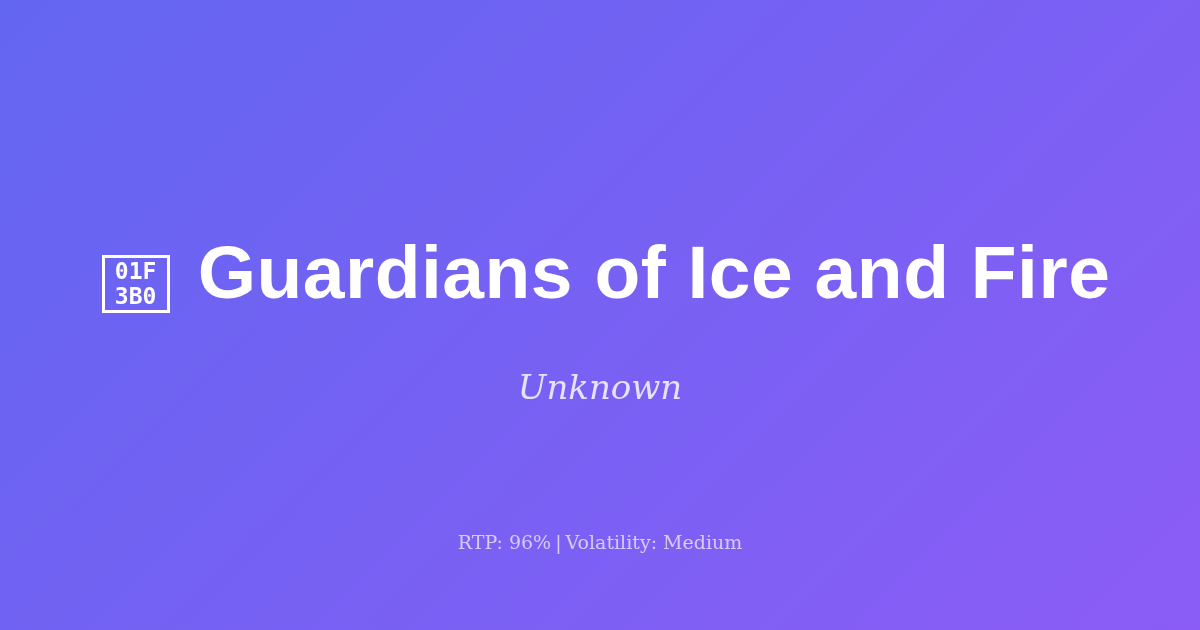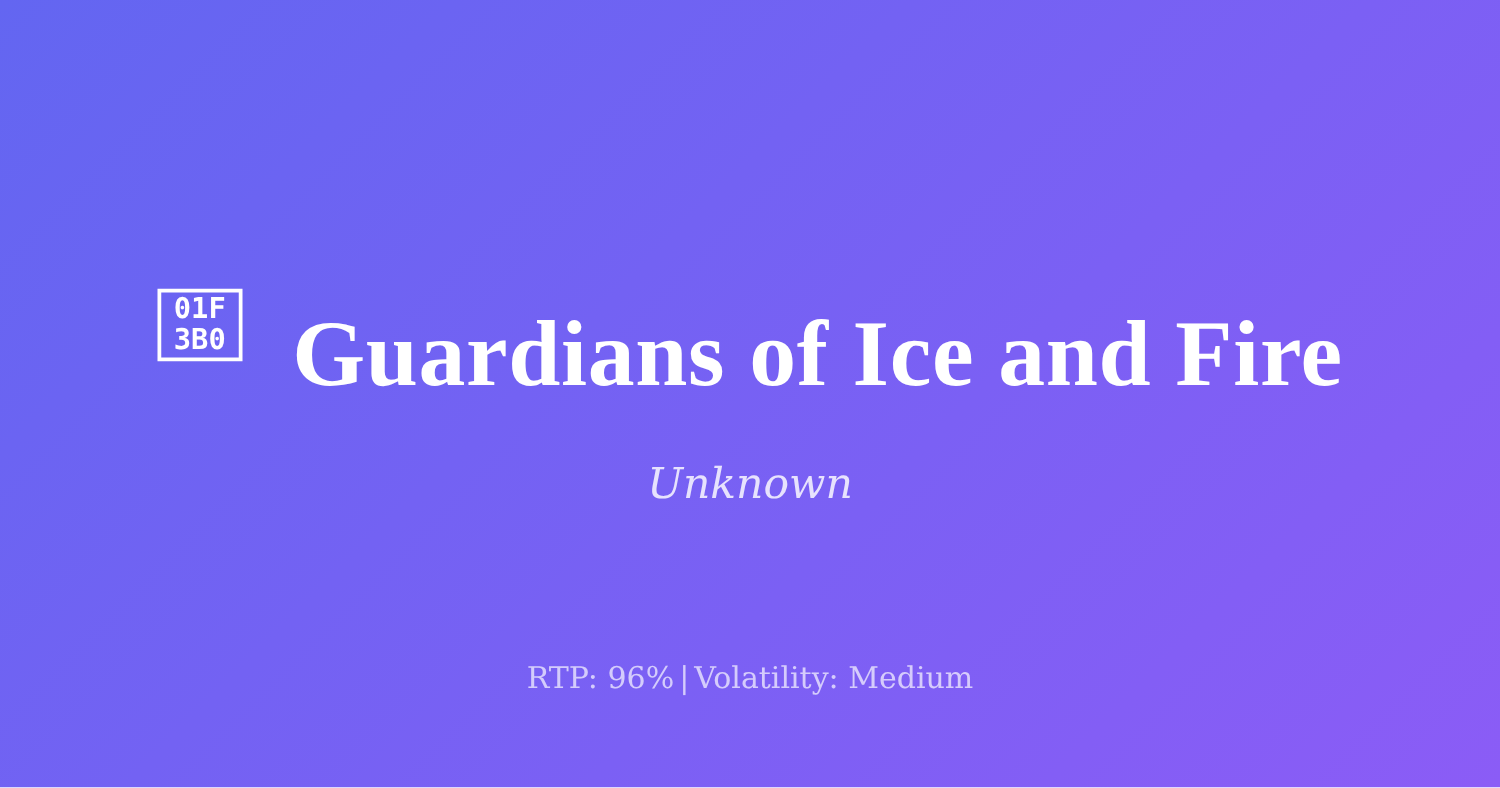--- a/index.html
+++ b/index.html
@@ -26,21 +26,21 @@
     overflow: hidden;
   }
 
   
   .title-row {
     position: absolute;
     top: 231px;
     left: 12px;
     right: 0;
     display: flex;
-    align-items: flex-start;
+    align-items: flex-end;
     justify-content: center;
     gap: 28px;
     padding: 0 20px;
     box-sizing: border-box;
   }
 
   
   .tofu-glyph {
     flex: 0 0 auto;
     box-sizing: border-box;
@@ -59,27 +59,27 @@
     font-family: "DejaVu Sans Mono", "Liberation Mono", monospace;
     font-size: 23px;
     font-weight: 700;
     color: #ffffff;
     letter-spacing: 0px;
     line-height: 25px;
     display: block;
   }
 
   .og-title {
-    font-family: Liberation Serif, serif;
+    font-family: Liberation Sans, sans-serif;
     font-weight: 700;
     font-size: 75px;
     line-height: 82px;
     color: #ffffff;
     white-space: nowrap;
-    margin: 12px;
+    margin: 0;
     letter-spacing: 0.5px;
   }
 
   
   .og-subtitle {
     position: absolute;
     top: 365px;
     left: 0;
     right: 0;
     text-align: center;
@@ -94,21 +94,21 @@
 
   
   .og-meta {
     position: absolute;
     top: 527px;
     left: 0;
     right: 0;
     text-align: center;
     font-family: "DejaVu Serif", "Liberation Serif", serif;
     font-weight: 400;
-    font-size: 24px;
+    font-size: 19px;
     line-height: 30px;
     color: rgba(255, 255, 255, 0.68);
     margin: 0;
   }
 
   .og-meta .sep {
     padding: 0 4px;
   }
 </style>
 </head>

